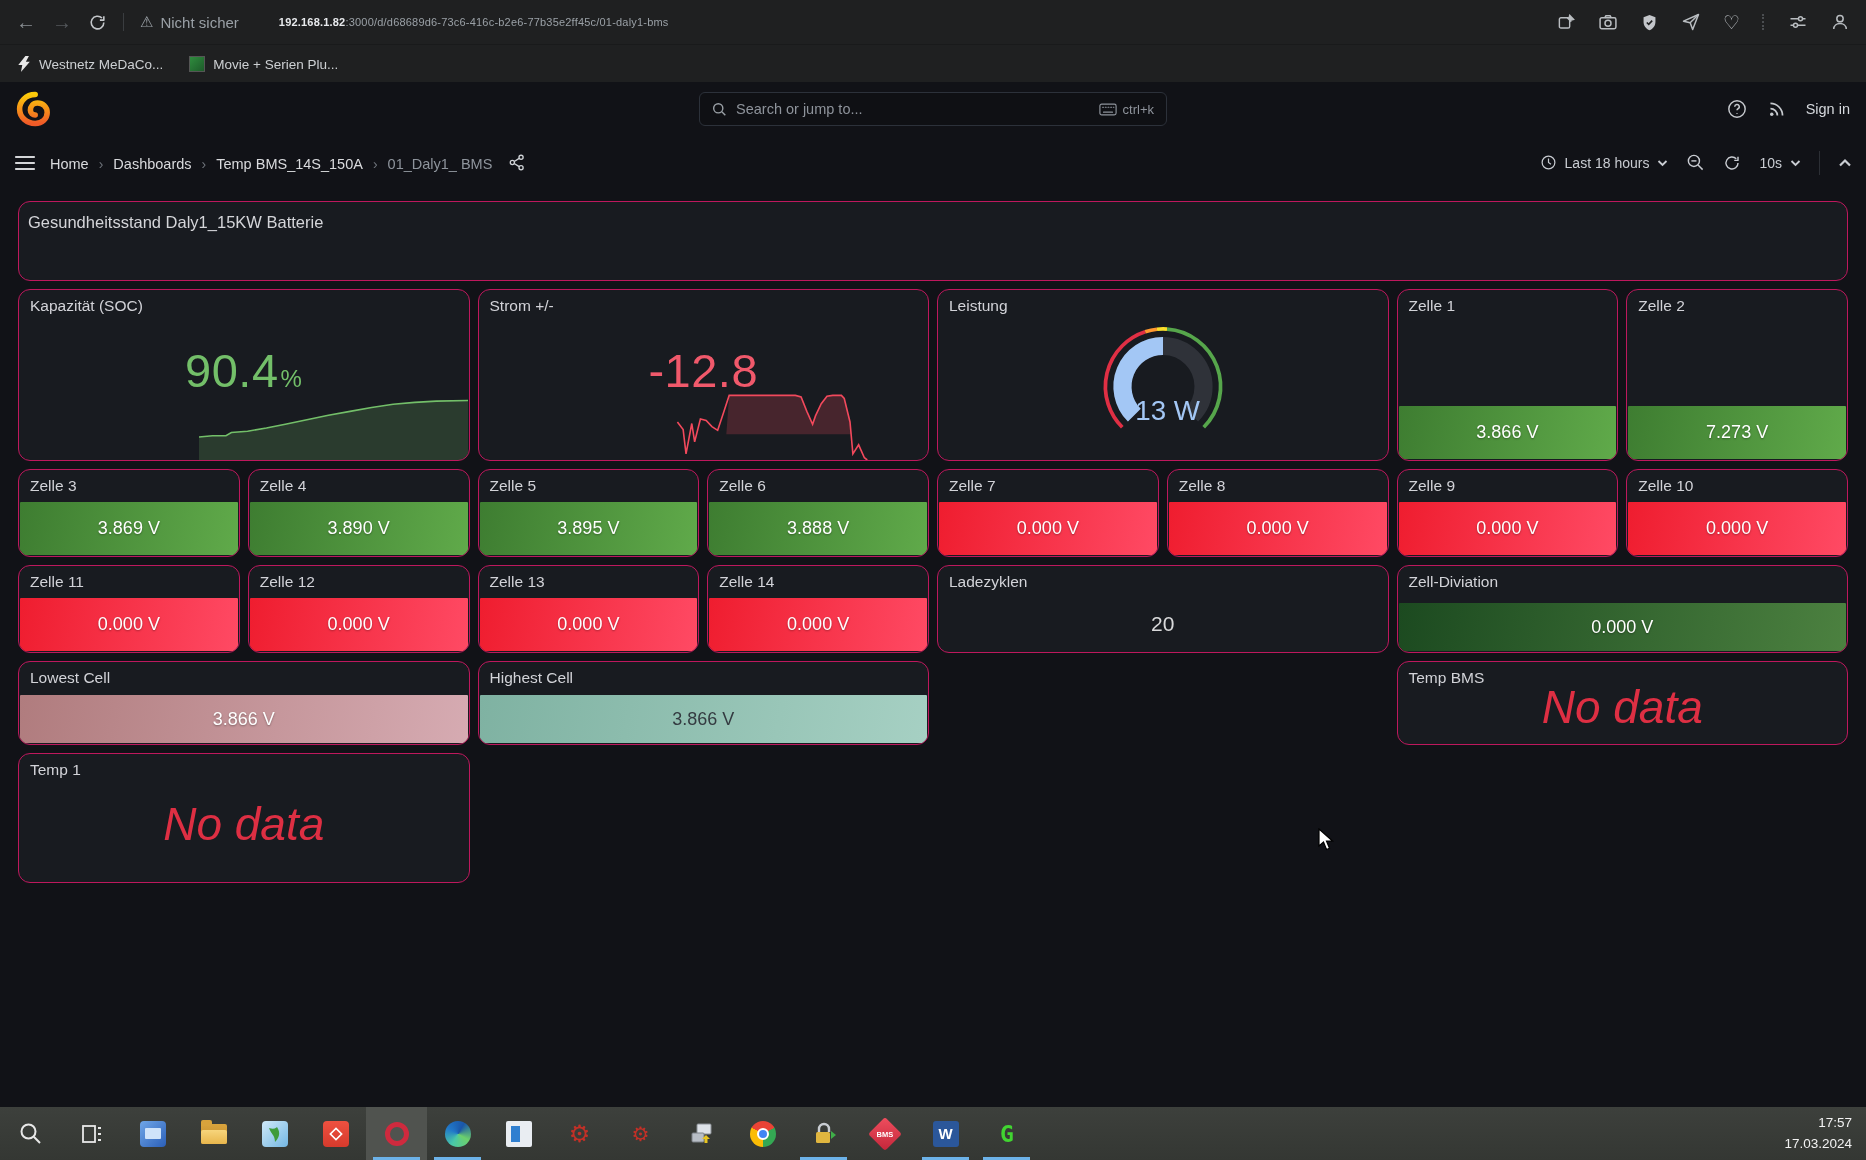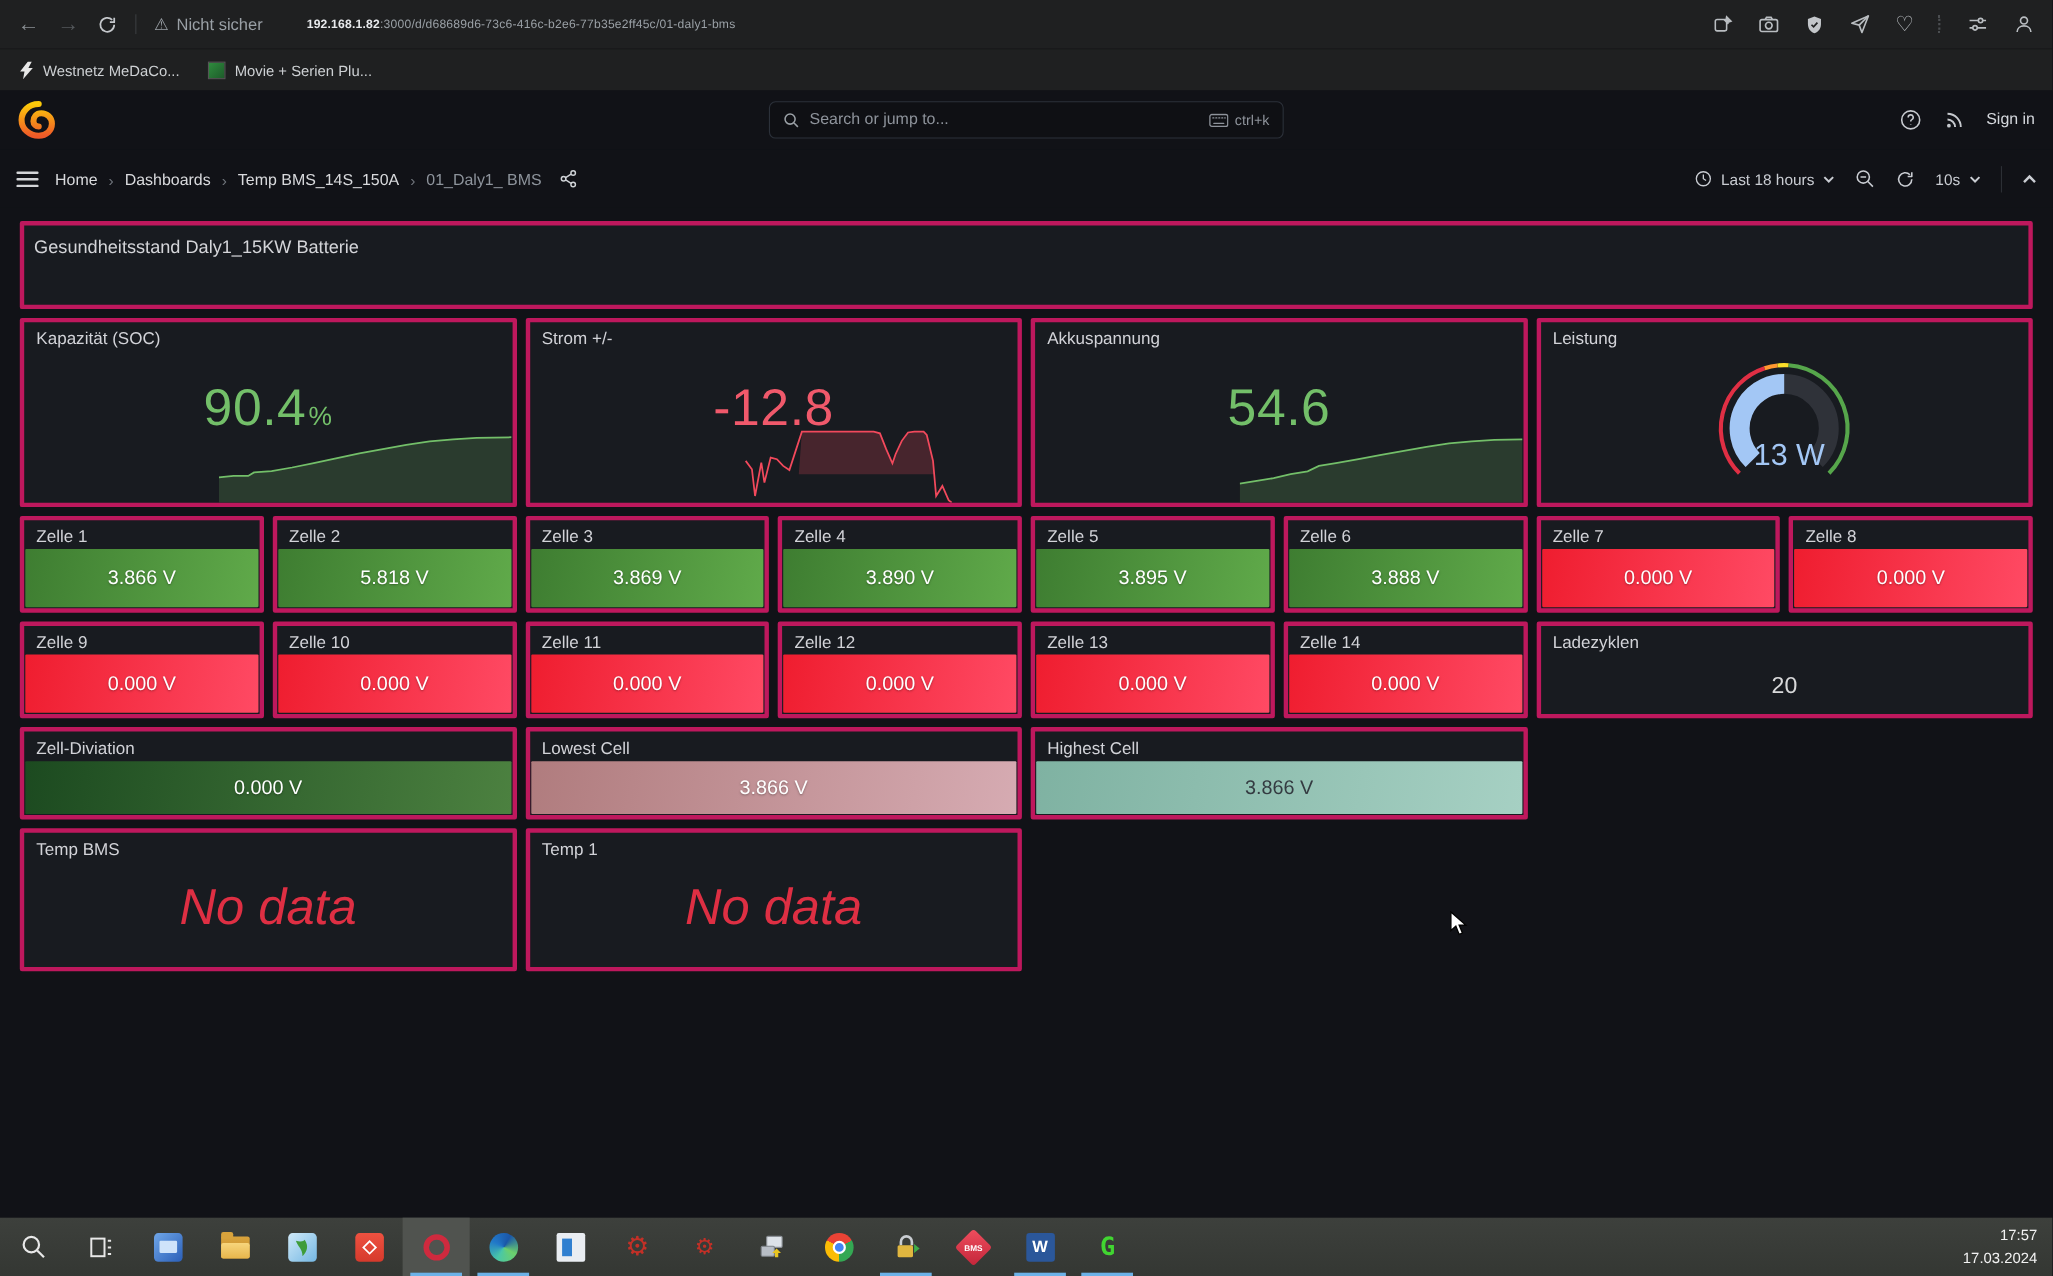--- a/index.html
+++ b/index.html
@@ -63,21 +63,21 @@
   .tb-btn{display:flex;align-items:center;gap:8px;}
   .tb-div{width:1px;height:24px;background:#2c2f35;}
 
   
   .dash{
     position:absolute;top:189px;left:0;right:0;height:918px;background:#111217;
     padding:12px 18px 0 18px;box-sizing:border-box;
     display:grid;grid-template-columns:repeat(8,1fr);
     grid-template-rows:80px 172px 88px 88px 84px 130px;gap:8px;align-content:start;
   }
-  .panel{background:#181b20;border:4px solid #be185d;border-radius:2px;position:relative;overflow:hidden;box-sizing:border-box;}
+  .panel{background:#181b20;border:1px solid #be185d;border-radius:12px;position:relative;overflow:hidden;box-sizing:border-box;}
   .span2{grid-column:span 2;}
   .ptitle{font-size:15.5px;font-weight:500;color:#d2d3d8;padding:7px 11px;white-space:nowrap;position:relative;z-index:3;}
   .headline{font-size:16.5px;color:#d4d5d9;padding:11px 9px;font-weight:400;}
 
   .bigval{position:absolute;top:47%;left:0;right:0;transform:translateY(-50%);text-align:center;
           font-size:47px;font-weight:500;z-index:2;letter-spacing:.5px;}
   .bigval .unit{font-size:24px;font-weight:500;margin-left:2px;}
   .green-text{color:#73bf69;}
   .red-text{color:#f0596b;}
 
@@ -346,28 +346,20 @@
 
   <div class="panel span2">
     <div class="ptitle">Strom +/-</div>
     <div class="bigval red-text">-12.8</div>
     <svg class="spark strom-spark red-spark" viewBox="0 0 100 100" preserveAspectRatio="none" style="width:64%">
         <path d="M30 66 L31 15 L54 15 L56 17 L58 36 L60 53 L61 42 L63 26 L65 16 L67 15 L70 15 L71 19 L73 50 L73.5 66 Z" class="spark-fill"></path>
         <path d="M13 50 L15 60 L16 92 L18 52 L19 76 L21 46 L23 48 L25 56 L27 61 L29 38 L31 15 L54 15 L56 17 L58 36 L60 53 L61 42 L63 26 L65 16 L67 15 L70 15 L71 19 L73 50 L74 92 L76 80 L78 97 L79 100" class="spark-line" vector-effect="non-scaling-stroke"></path>
       </svg>
   </div>
 
-  <div class="panel span2">
-    <div class="ptitle">Akkuspannung</div>
-    <div class="bigval green-text">54.6</div>
-    <svg class="spark akku-spark green-spark" viewBox="0 0 100 100" preserveAspectRatio="none" style="width:58%">
-        <path d="M0 72 L6 68 L12 64 L18 58 L24 54 L28 46 L34 42 L42 36 L50 30 L58 24 L66 18 L74 13 L82 10 L90 8 L100 7 L100 100 L0 100 Z" class="spark-fill"></path>
-        <path d="M0 72 L6 68 L12 64 L18 58 L24 54 L28 46 L34 42 L42 36 L50 30 L58 24 L66 18 L74 13 L82 10 L90 8 L100 7" class="spark-line" vector-effect="non-scaling-stroke"></path>
-      </svg>
-  </div>
 
   <div class="panel span2">
     <div class="ptitle">Leistung</div>
     <div class="gauge-wrap">
       <svg width="300" height="128" viewBox="0 0 150 120">
         <path d="M48.13,94.87 A38,38 0 1 1 101.87,94.87" fill="none" stroke="#2f3239" stroke-width="17"></path>
         <path d="M48.13,94.87 A38,38 0 0 1 75,30" fill="none" stroke="#a3c7f5" stroke-width="17"></path>
         <path d="M36.82,106.18 A54,54 0 0 1 58.31,16.64" fill="none" stroke="#e02f44" stroke-width="3.5"></path>
         <path d="M58.31,16.64 A54,54 0 0 1 69.35,14.30" fill="none" stroke="#ff9830" stroke-width="3.5"></path>
         <path d="M69.35,14.30 A54,54 0 0 1 78.77,14.13" fill="none" stroke="#fade2a" stroke-width="3.5"></path>
@@ -376,21 +368,21 @@
       </svg>
     </div>
   </div>
 
   <div class="panel">
     <div class="ptitle">Zelle 1</div>
     <div class="bar green">3.866 V</div>
   </div>
   <div class="panel">
     <div class="ptitle">Zelle 2</div>
-    <div class="bar green">5.818 V</div>
+    <div class="bar green">7.273 V</div>
   </div>
   <div class="panel">
     <div class="ptitle">Zelle 3</div>
     <div class="bar green">3.869 V</div>
   </div>
   <div class="panel">
     <div class="ptitle">Zelle 4</div>
     <div class="bar green">3.890 V</div>
   </div>
   <div class="panel">

